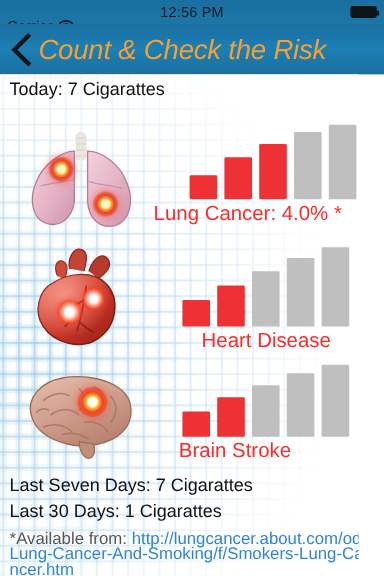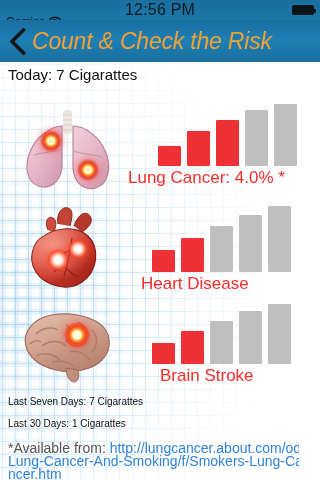--- a/index.html
+++ b/index.html
@@ -15,21 +15,21 @@
     position:absolute; top:0; left:0; width:320px; height:20px;
     background: linear-gradient(180deg,#1a6f9e 0%,#1b77a8 100%);
     display:flex; align-items:center; padding:0 6px;
     font-size:12px; color:#0a1318; letter-spacing:.2px;
   }
   #status-left { display:flex; align-items:center; gap:4px;margin-top:23px; }
   #carrier-label { font-size:12px; color:#0d1a22; }
   .wifi-ico { display:block; }
   #status-time {
     position:absolute; left:0; right:0; text-align:center;
-    font-size:16px; font-weight:400; color:#0d1a22; pointer-events:none;
+    font-size:12px; font-weight:400; color:#0d1a22; pointer-events:none;
   }
   #status-right { margin-left:auto; display:flex; align-items:center; }
   .batt-body {
     width:22px; height:10px; border:1px solid #0b1419; border-radius:2px;
     background:#0b1419; position:relative;
   }
   .batt-cap {
     position:absolute; right:-3px; top:3px; width:2px; height:4px;
     background:#0b1419; border-radius:0 1px 1px 0;
   }
@@ -78,21 +78,21 @@
     pointer-events:none;
   }
 
   .head-line {
     position:absolute; left:8px; color:#111; font-size:15px; white-space:nowrap;
   }
   #today-line { top:4px; }
   #risk-line  { top:23px; }
 
   .foot-line {
-    position:absolute; left:8px; color:#111; font-size:10px; white-space:nowrap;
+    position:absolute; left:8px; color:#111; font-size:15px; white-space:nowrap;
   }
   #last7-line  { top:334px; }
   #last30-line { top:356px; }
 
   #source-note {
     position:absolute; left:8px; top:380px; width:300px;
     font-size:14px; color:#555; line-height:13px;
   }
   #source-note .lnk { color:#2f83d8; word-break:break-all; }
 
@@ -112,22 +112,22 @@
   #chart-brain { left:152px; top:2px;  height:60px; }
 
   .bar { width:23px; border-radius:1px; }
   .bar.red  { background:#ee3135; }
   .bar.grey { background:#bfbfbf; }
 
   .risk-label {
     position:absolute; color:#fb2b2b; font-size:17px; white-space:nowrap;text-align:right;
   }
   #label-lung  { left:128px; top:66px; }
-  #label-heart { left:141px; top:72px; }
-  #label-brain { left:160px; top:64px; }
+  #label-heart { left:168px; top:72px; }
+  #label-brain { left:149px; top:64px; }
 
   
   .glow { filter: drop-shadow(0 0 4px rgba(255,60,40,.95)); }
 </style>
 </head>
 <body>
 
 <div id="status-bar">
   <div id="status-left">
     <span id="carrier-label">Carrier</span>

